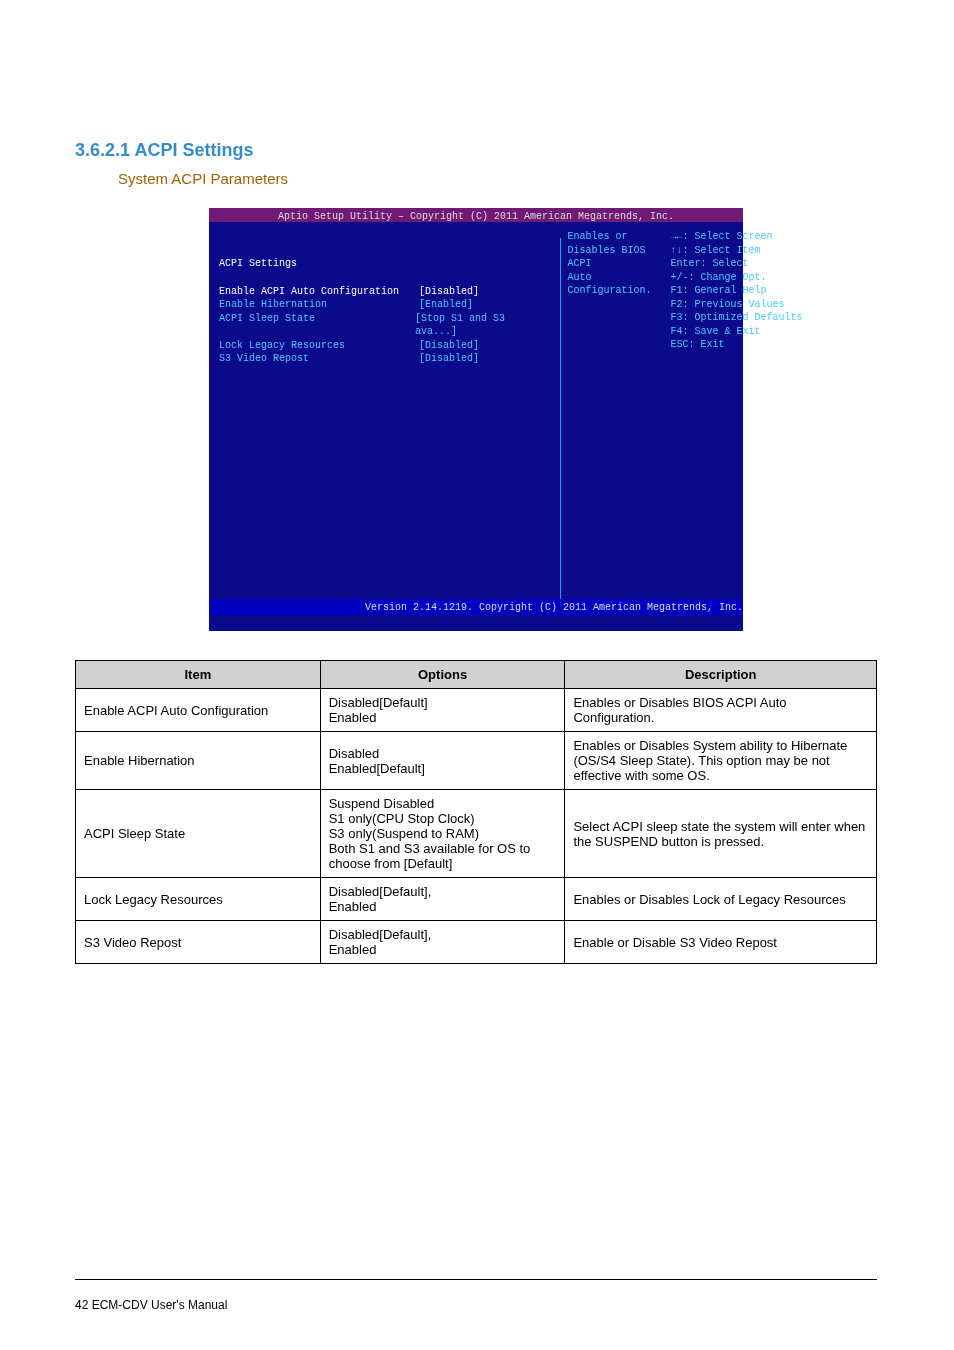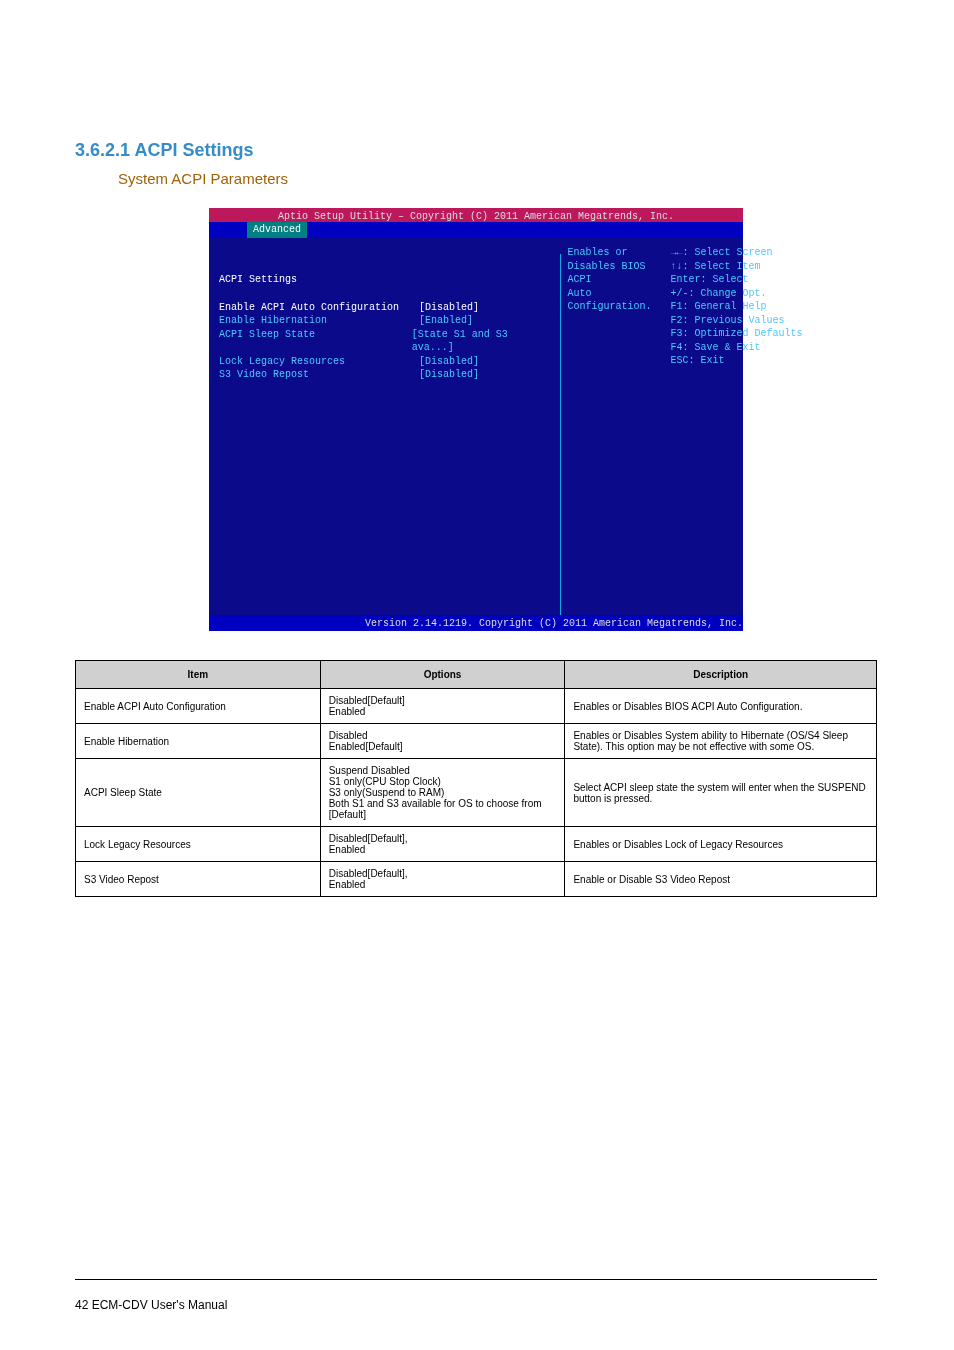--- a/index.html
+++ b/index.html
@@ -33,21 +33,21 @@
       width: 534px;
       height: 424px;
       background: #0a0a8a;
       color: #bbbbbb;
       font-family: "Courier New", monospace;
       font-size: 10px;
       line-height: 1.35;
       border-bottom: 1px solid #fff;
     }
     .bios-titlebar {
-      background: #be185d;
+      background: #701a75;
       color: #ddd;
       text-align: center;
       padding: 2px 0;
       height: 14px;
     }
     .bios-tabstrip {
       background: #0000c0;
       height: 16px;
       padding-left: 38px;
     }
@@ -91,21 +91,21 @@
       height: 16px;
       padding: 2px 0;
     }
     
     table.settings {
       position: absolute;
       left: 75px;
       top: 660px;
       width: 802px;
       border-collapse: collapse;
-      font-size: 10px;
+      font-size: 13px;
     }
     table.settings th, table.settings td {
       border: 1px solid #000;
       padding: 6px 8px;
       text-align: left;
       vertical-align: middle;
     }
     table.settings th {
       background: #d0d0d0;
       text-align: center;
@@ -136,42 +136,39 @@
     }
   </style>
 </head>
 <body>
 
 <div class="heading">3.6.2.1 ACPI Settings</div>
 <div class="subheading">System ACPI Parameters</div>
 
 <div class="bios-box">
   <div class="bios-titlebar">Aptio Setup Utility – Copyright (C) 2011 American Megatrends, Inc.</div>
-  <div class="bios-tabstrip">
-    <span class="bios-tab">Advanced</span>
-  </div>
   <div class="bios-body">
     <div class="bios-left">
       <div class="bios-left-title">ACPI Settings</div>
       <div id="bios-rows">
           <div class="bios-row">
             <span class="bios-label highlight">Enable ACPI Auto Configuration</span>
             <span class="bios-val highlight">[Disabled]</span>
           </div>
           <div class="bios-row">
             <span class="bios-label"></span>
             <span class="bios-val"></span>
           </div>
           <div class="bios-row">
             <span class="bios-label">Enable Hibernation</span>
             <span class="bios-val">[Enabled]</span>
           </div>
           <div class="bios-row">
             <span class="bios-label">ACPI Sleep State</span>
-            <span class="bios-val">[State S1 and S3 ava...]</span>
+            <span class="bios-val">[Stop S1 and S3 ava...]</span>
           </div>
           <div class="bios-row">
             <span class="bios-label">Lock Legacy Resources</span>
             <span class="bios-val">[Disabled]</span>
           </div>
           <div class="bios-row">
             <span class="bios-label">S3 Video Repost</span>
             <span class="bios-val">[Disabled]</span>
           </div>
         </div>

